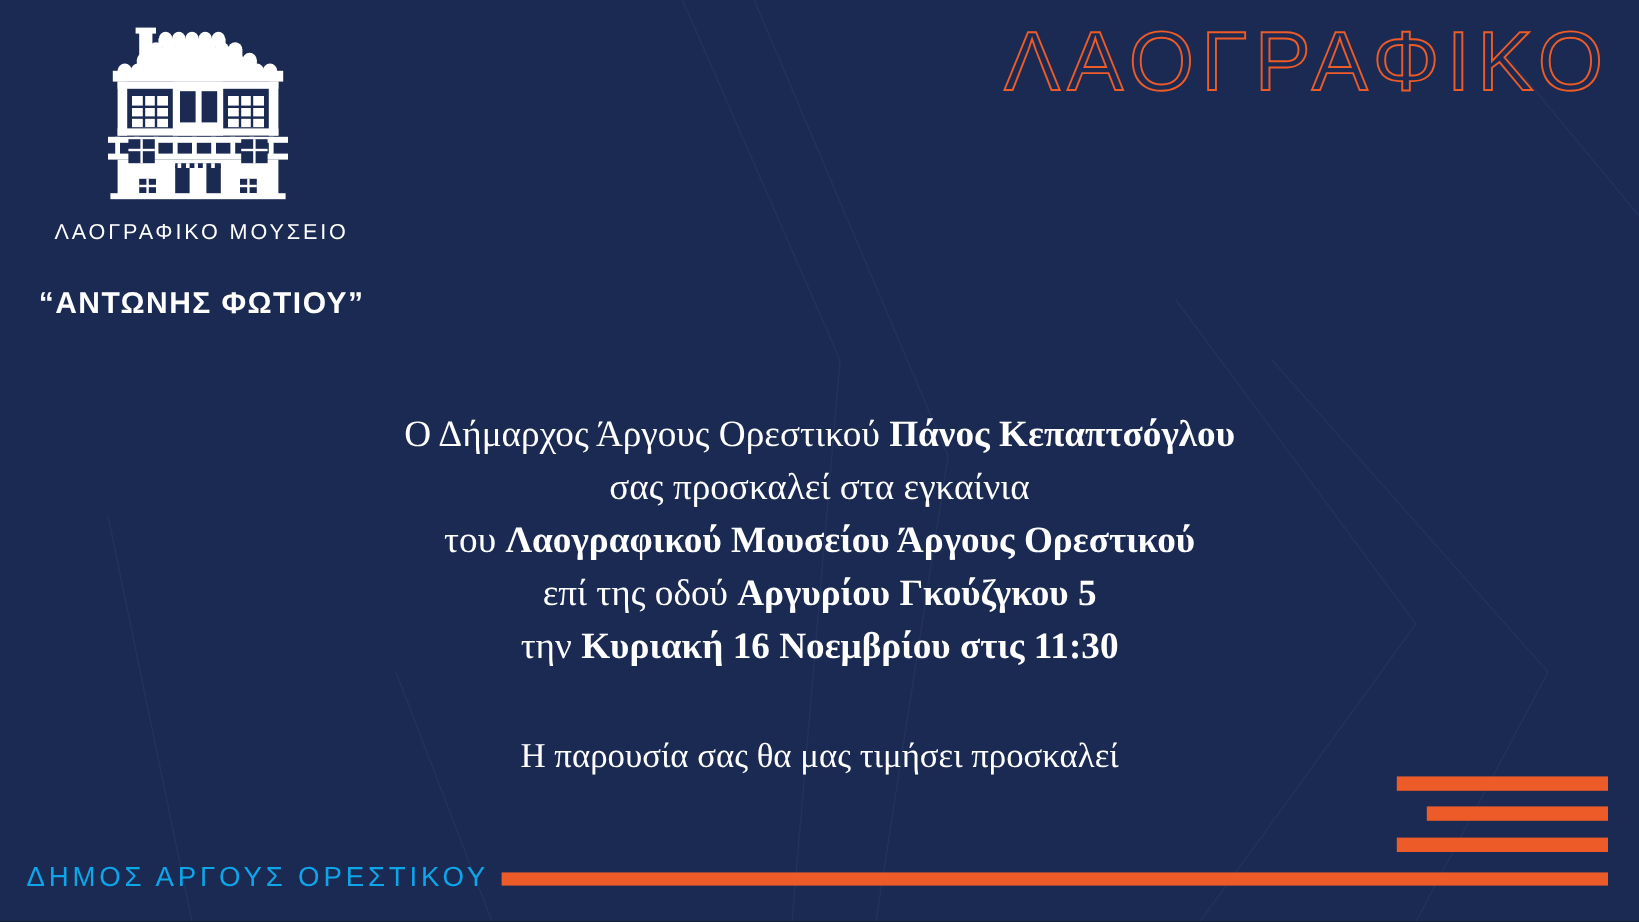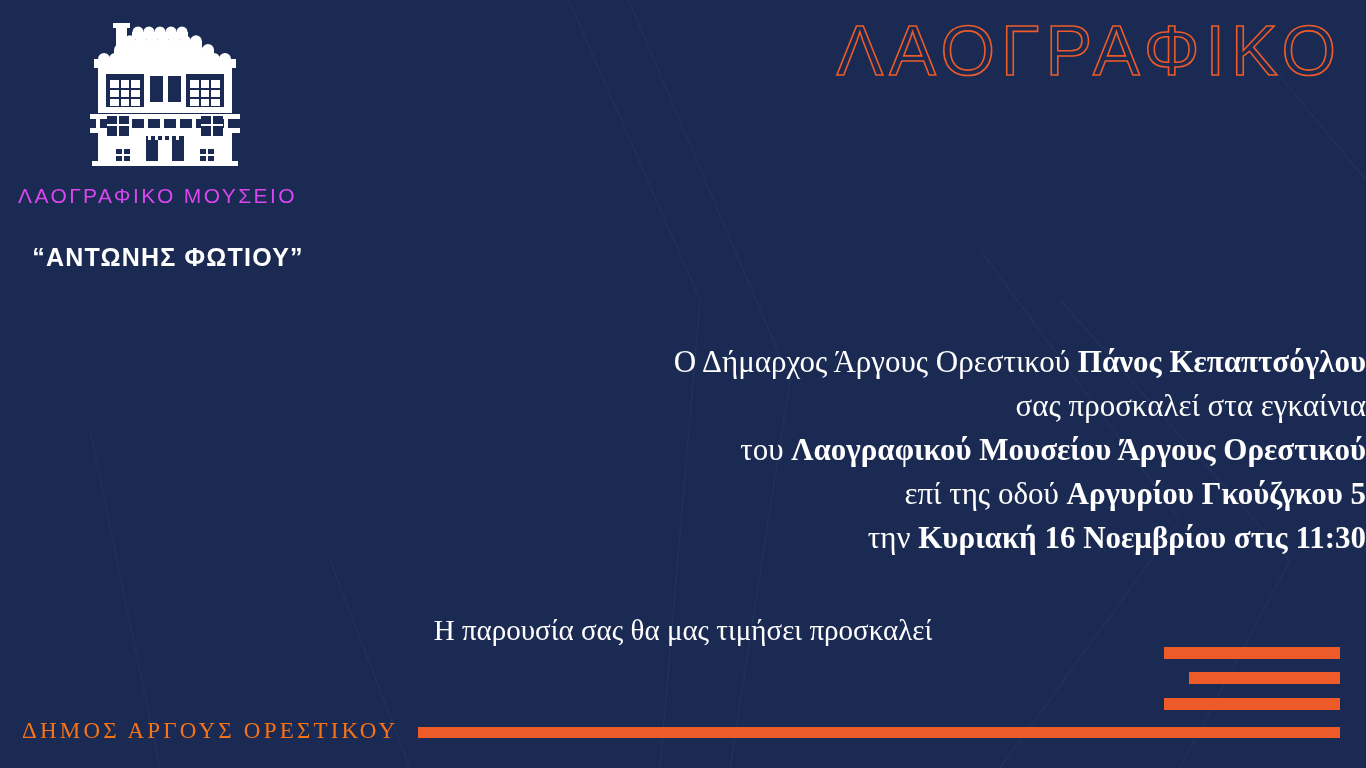--- a/index.html
+++ b/index.html
@@ -35,25 +35,26 @@
   }
   .logo-mark {
     width: 170px;
     height: 150px;
     margin-left: 62px;
   }
   .logo-mark svg { display:block; width:100%; height:100%; }
 
   .museum-name {
     margin-top: 14px;
-    color: #d946ef;
+    color: #ffffff;
     font-family: "Liberation Sans", "DejaVu Sans", sans-serif;
-    font-size: 21px;
+    font-size: 18px;
     letter-spacing: 2.4px;
     line-height: 1.32;
+    text-align: center;
     width: 300px;
     font-weight: 400;
   }
   .museum-quote {
     margin-top: 33px;
     color: #ffffff;
     font-family: "Liberation Sans", "DejaVu Sans", sans-serif;
     font-size: 25px;
     font-weight: bold;
     letter-spacing: 1.2px;
@@ -80,21 +81,21 @@
     -webkit-text-stroke: 1.6px #ec5b28;
     color: transparent;
   }
 
   
   .body-text {
     position: absolute;
     left: 0;
     right: 0;
     top: 340px;
-    text-align: right;
+    text-align: center;
     color: #ffffff;
     font-size: 31px;
     line-height: 44px;
   }
   .body-text .line { white-space: nowrap; }
   .body-text b { font-weight: bold; }
   .closing {
     position: absolute;
     left: 0;
     right: 0;
@@ -114,22 +115,22 @@
   }
   .bar-1 { left: 1164px; right: 26px; top: 647px; }
   .bar-2 { left: 1189px; right: 26px; top: 672px; }
   .bar-3 { left: 1164px; right: 26px; top: 698px; }
 
   
   .footer-text {
     position: absolute;
     left: 22px;
     bottom: 24px;
-    color: #f97316;
-    font-family: Liberation Serif, serif;
+    color: #0ea5e9;
+    font-family: Liberation Sans, sans-serif;
     font-size: 23px;
     letter-spacing: 3.2px;
     white-space: nowrap;
   }
   .footer-bar {
     position: absolute;
     left: 418px;
     right: 26px;
     top: 727px;
     height: 11px;

